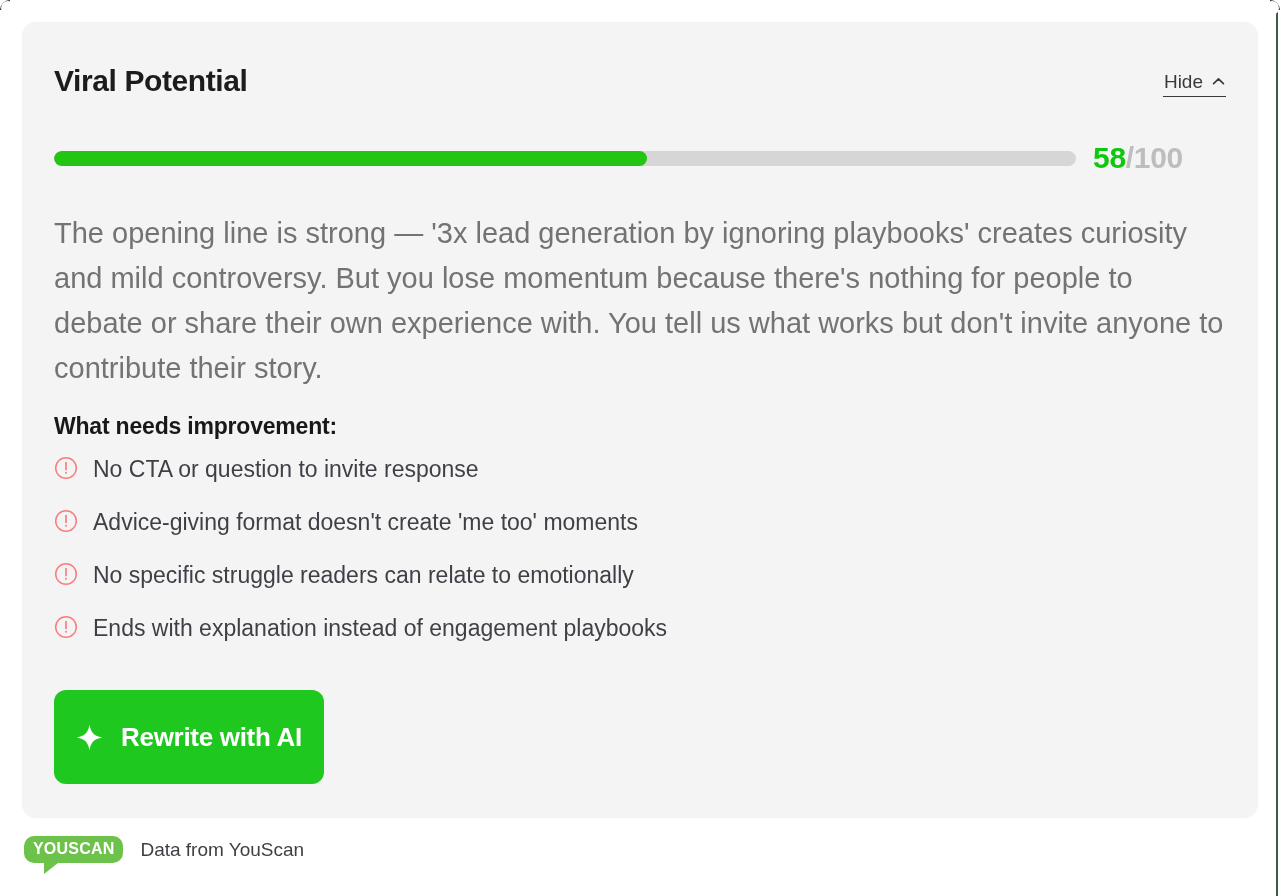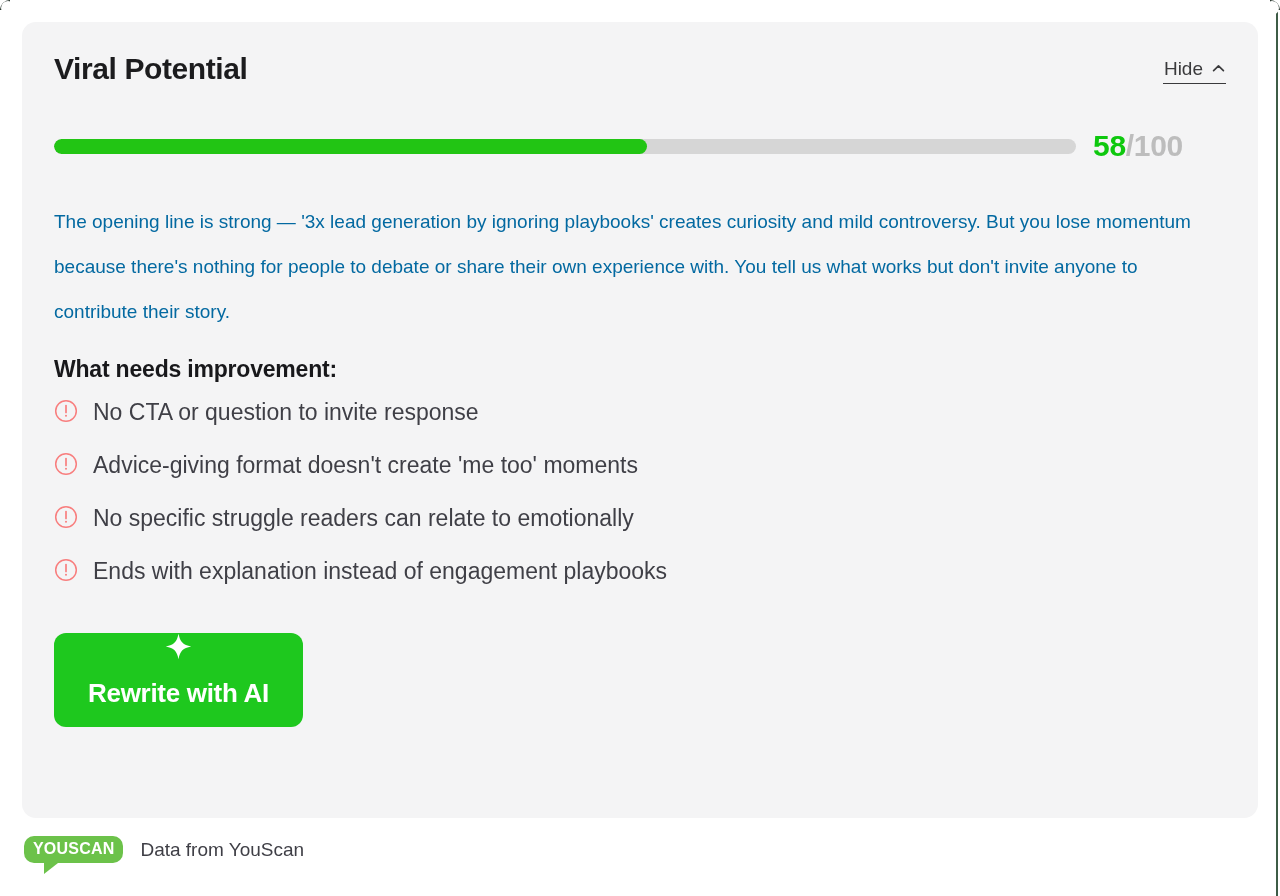--- a/index.html
+++ b/index.html
@@ -61,22 +61,23 @@
     width: 1236px;
     height: 796px;
     background: #f4f4f5;
     border-radius: 14px;
     box-sizing: border-box;
     padding: 30px 32px 0 32px;
   }
 
   .card-header {
     display: flex;
-    align-items: center;
+    align-items: flex-end;
     justify-content: space-between;
+    margin-top: 12px;
   }
   .card-title {
     margin: 0;
     font-size: 30px;
     font-weight: bold;
     letter-spacing: -0.4px;
     color: #1c1c1e;
     line-height: 1.1;
   }
 
@@ -129,23 +130,23 @@
     letter-spacing: -0.3px;
     line-height: 1;
     white-space: nowrap;
   }
   .score .val { color: #0ec80e; }
   .score .max { color: #bdbdbd; }
 
   
   .summary {
     margin: 38px 0 0 0;
-    font-size: 19px;
+    font-size: 29px;
     line-height: 45px;
-    color: #0369a1;
+    color: #737373;
     max-width: 1175px;
   }
 
   .improve-title {
     margin: 22px 0 0 0;
     font-size: 23px;
     font-weight: bold;
     color: #18181b;
     letter-spacing: -0.2px;
   }
@@ -172,28 +173,27 @@
     color: #3f3f46;
     line-height: 1.2;
   }
 
   
   .cta {
     display: inline-flex;
     align-items: center;
     gap: 18px;
     margin-top: 22px;
-    padding: 0 34px;
+    padding: 0 22px;
     height: 94px;
     background: #1ec81e;
     border: none;
     border-radius: 12px;
     cursor: pointer;
     font-family: inherit;
-    flex-direction: column;
   }
   .cta-label {
     font-size: 26px;
     font-weight: bold;
     color: #ffffff;
     letter-spacing: -0.3px;
   }
   .spark { display: block; width: 27px; height: 27px; }
 
   

